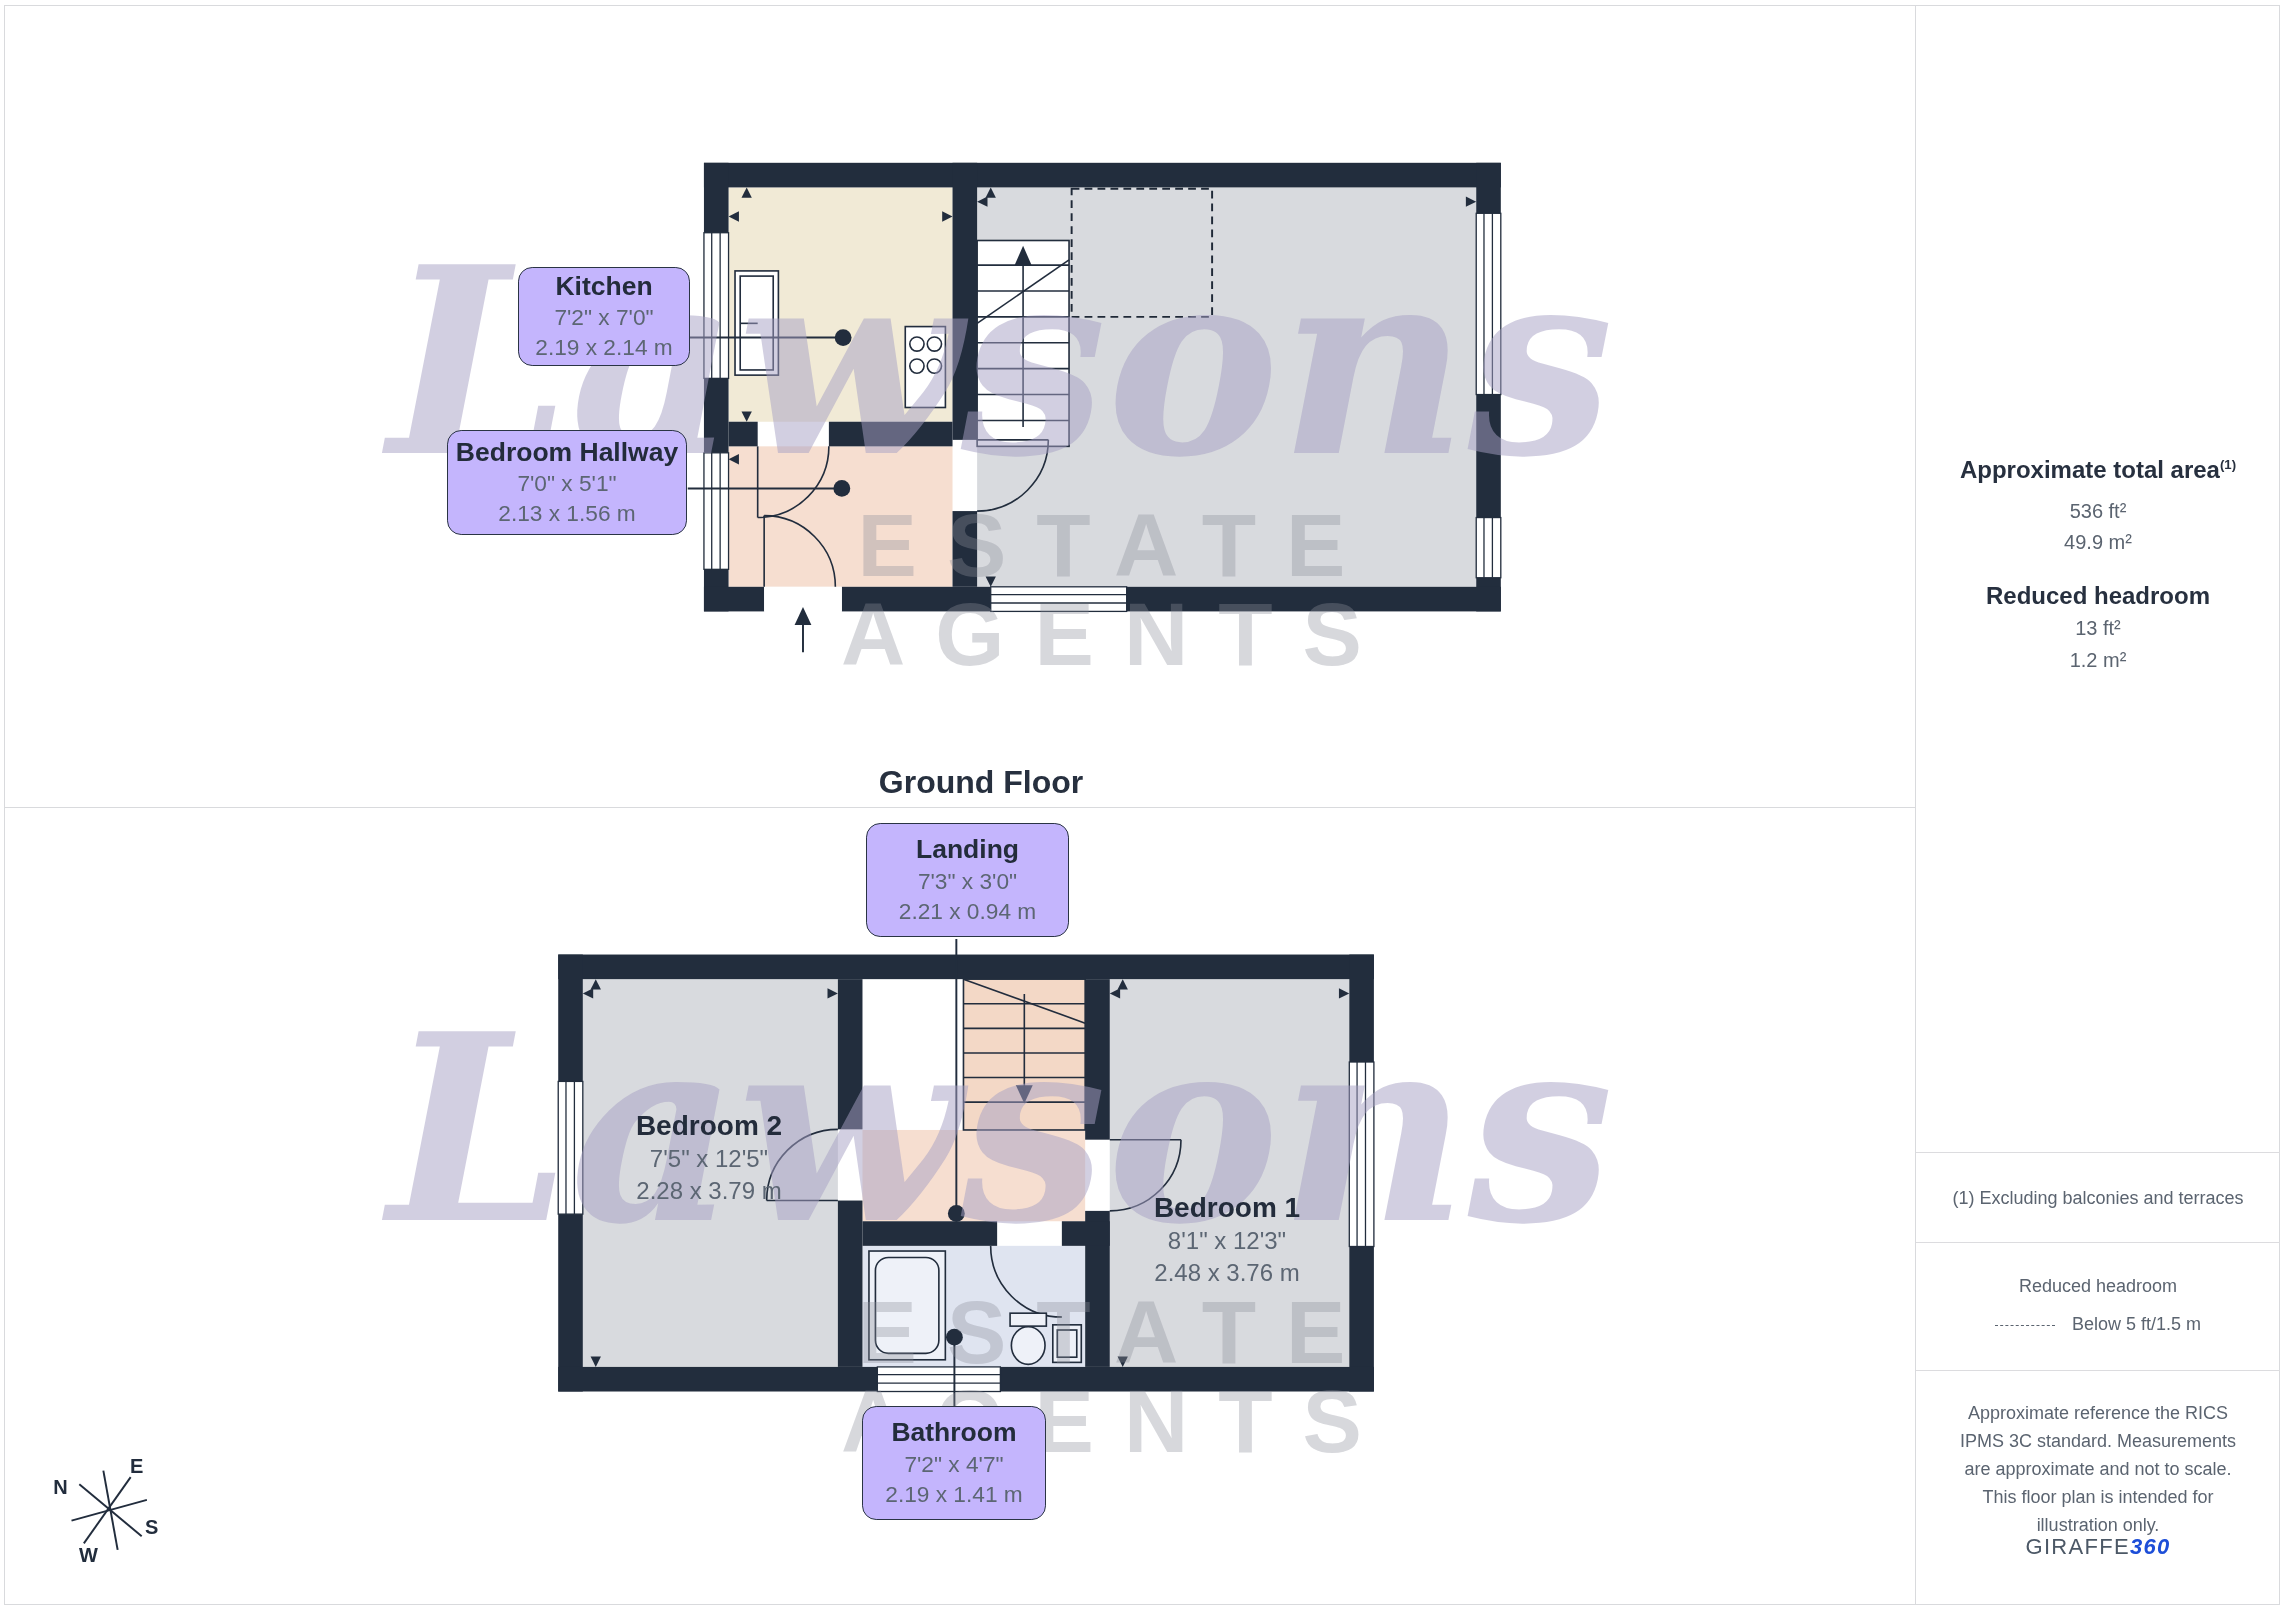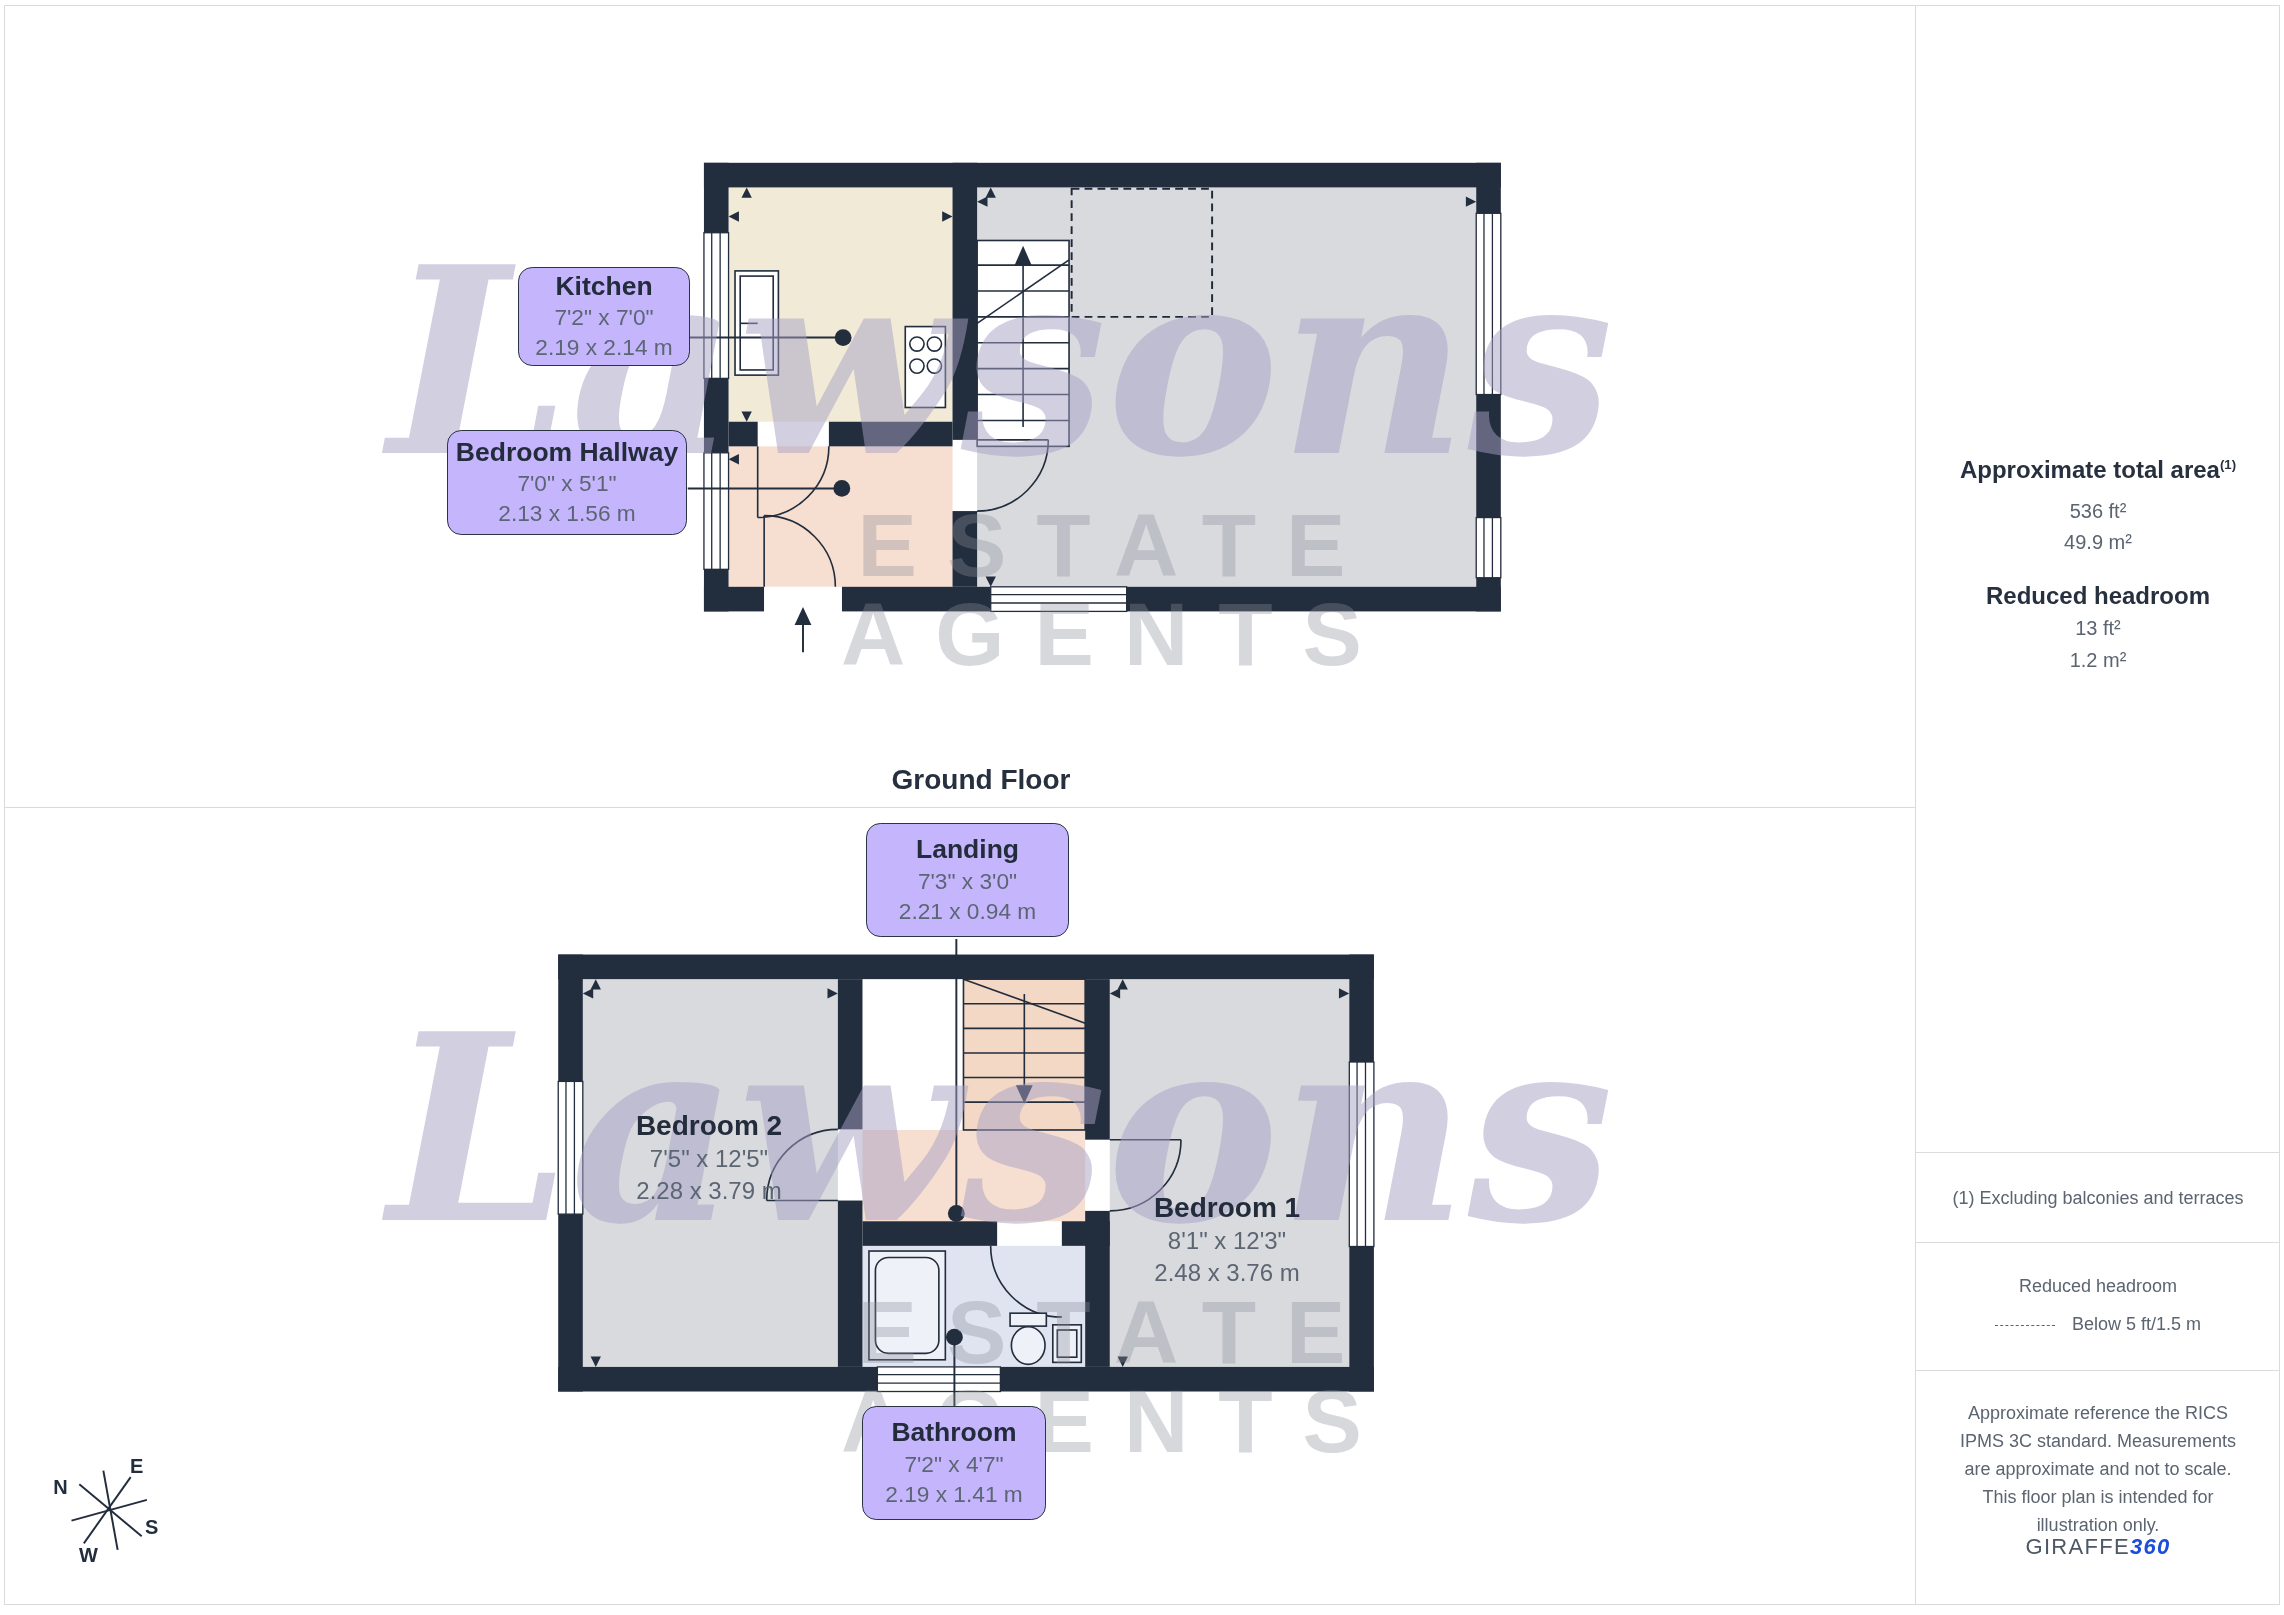--- a/index.html
+++ b/index.html
@@ -18,21 +18,21 @@
                color:rgba(140,144,154,0.35); text-align:center; pointer-events:none; line-height:1;margin-top:48px; }
 
   
   .label-box { position:absolute; z-index:3; background:#c4b5fd; border:1.9px solid #2a3444; border-radius:14.2px;
                display:flex; flex-direction:column; align-items:center; justify-content:center; text-align:center; }
   .free-label { position:absolute; z-index:3; text-align:center; }
   .room-title { font-weight:bold; color:#232c3b; font-size:26.5px; line-height:1.25; }
   .room-dims  { color:#5c6673; font-size:22.7px; line-height:1.32; }
 
   .floor-caption { position:absolute; z-index:3; left:0; width:1914px; text-align:center;
-                   font-weight:bold; font-size:28px; color:#27303f;padding-left:48px; }
+                   font-weight:bold; font-size:32px; color:#27303f;padding-left:48px; }
 
   
   .sidebar { position:absolute; left:1915px; top:5.2px; width:365px; height:1600px; border-left:1.3px solid #d9dadd; z-index:3; }
   .sb { position:absolute; left:0; width:100%; text-align:center; }
   .sb-h { font-weight:bold; color:#27303f; font-size:24px; }
   .sb-v { color:#5b6470; font-size:20px; }
   .sb-s { color:#5b6470; font-size:18px; }
   .sb-div { position:absolute; left:0; width:100%; height:1.3px; background:#dcdcdf; }
   .sb sup { font-size:0.55em; }
   .legend-dash { display:inline-block; width:60px; border-top:1.9px dashed #5b6470; vertical-align:middle; margin-right:17px; }

